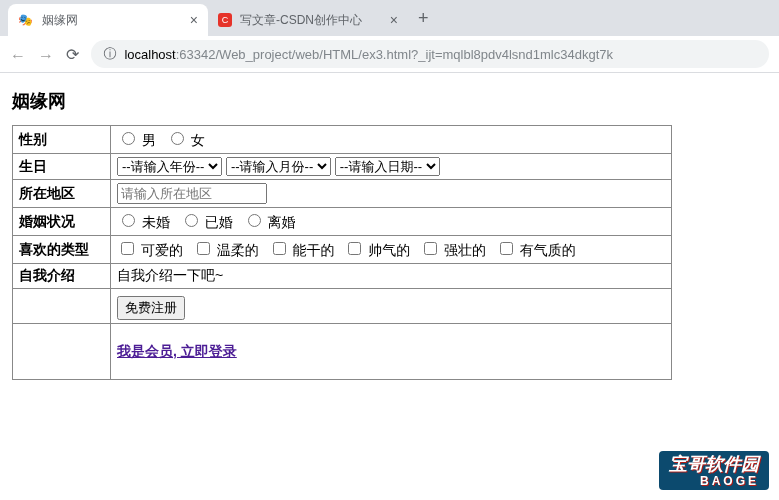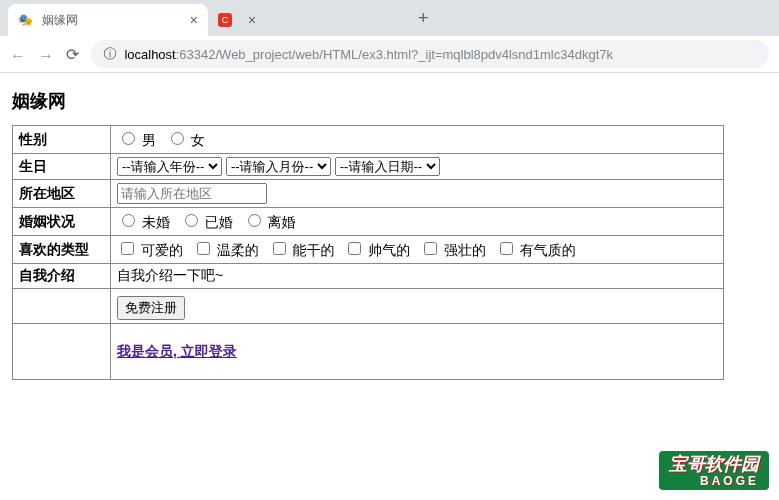--- a/index.html
+++ b/index.html
@@ -14,47 +14,48 @@
 .new-tab { font-size: 18px; color: #5f6368; padding: 0 10px; cursor: pointer; }
 .toolbar { display: flex; align-items: center; height: 36px; padding: 0 10px; gap: 12px; background: #fff; }
 .nav-btn { color: #9e9e9e; font-size: 16px; cursor: pointer; display: flex; align-items: center; }
 .nav-btn.active { color: #5f6368; }
 .url-bar { flex: 1; display: flex; align-items: center; height: 28px; border-radius: 14px; background: #f1f3f4; padding: 0 12px; font-size: 13px; color: #5f6368; gap: 8px; }
 .url-text { white-space: nowrap; overflow: hidden; }
 .url-host { color: #000000; }
 .url-path { color: #80868b; }
 .page { padding: 12px; }
 h2 { font-size: 18px; font-weight: bold; margin: 4px 0 12px; }
-table.form { border-collapse: collapse; width: 712px; }
+table.form { border-collapse: collapse; width: 660px; }
 table.form td { border: 1px solid #888; padding: 3px 6px; font-size: 14px; vertical-align: middle; }
 table.form td.label { width: 98px; font-weight: bold; }
 select, input[type=text], button { font-size: 13px; }
 input[type=text] { width: 150px; }
 .textarea-line { font-size: 14px; }
 .reg-btn { margin-top: 4px; }
 .login-link { color: #4c1d95; text-decoration: underline; font-weight: bold; cursor: pointer; }
-.watermark { position: fixed; bottom: 10px; right: 10px; background: #15803d; color: #fff; padding: 4px 10px 2px; font-weight: bold; font-size: 18px; border-radius: 4px; font-style: italic; line-height: 1.1; text-shadow: 1px 1px 0 #b01c16; }
+.watermark { position: fixed; bottom: 10px; right: 10px; background: #0c4a6e; color: #fff; padding: 4px 10px 2px; font-weight: bold; font-size: 18px; border-radius: 4px; font-style: italic; line-height: 1.1; text-shadow: 1px 1px 0 #b01c16; }
 .watermark .sub { font-size: 12px; display: block; text-align: right; letter-spacing: 3px; font-style: normal; }
 .fav-red { background:#e6332a; color:#fff; border-radius:3px; width:14px; height:14px; display:flex; align-items:center; justify-content:center; font-size:9px; }
 .fav-emoji { font-size:12px; }
 .chk-row label { margin-right: 6px; font-size: 14px; }
 .radio-row label { margin-right: 6px; font-size: 14px; }
 </style>
 </head>
 <body>
 
 <div class="browser-chrome">
   <div class="tab-bar">
     <div class="tab">
       <span class="tab-favicon fav-emoji">🎭</span>
       <span class="tab-title">姻缘网</span>
       <span class="tab-close">×</span>
     </div>
     <div class="tab inactive">
       <span class="tab-favicon fav-red">C</span>
+      <span class="tab-title">写文章-CSDN创作中心</span>
       <span class="tab-close">×</span>
     </div>
     <span class="new-tab">+</span>
   </div>
   <div class="toolbar">
     <span class="nav-btn">←</span>
     <span class="nav-btn">→</span>
     <span class="nav-btn active">⟳</span>
     <div class="url-bar">
       <span>ⓘ</span>

